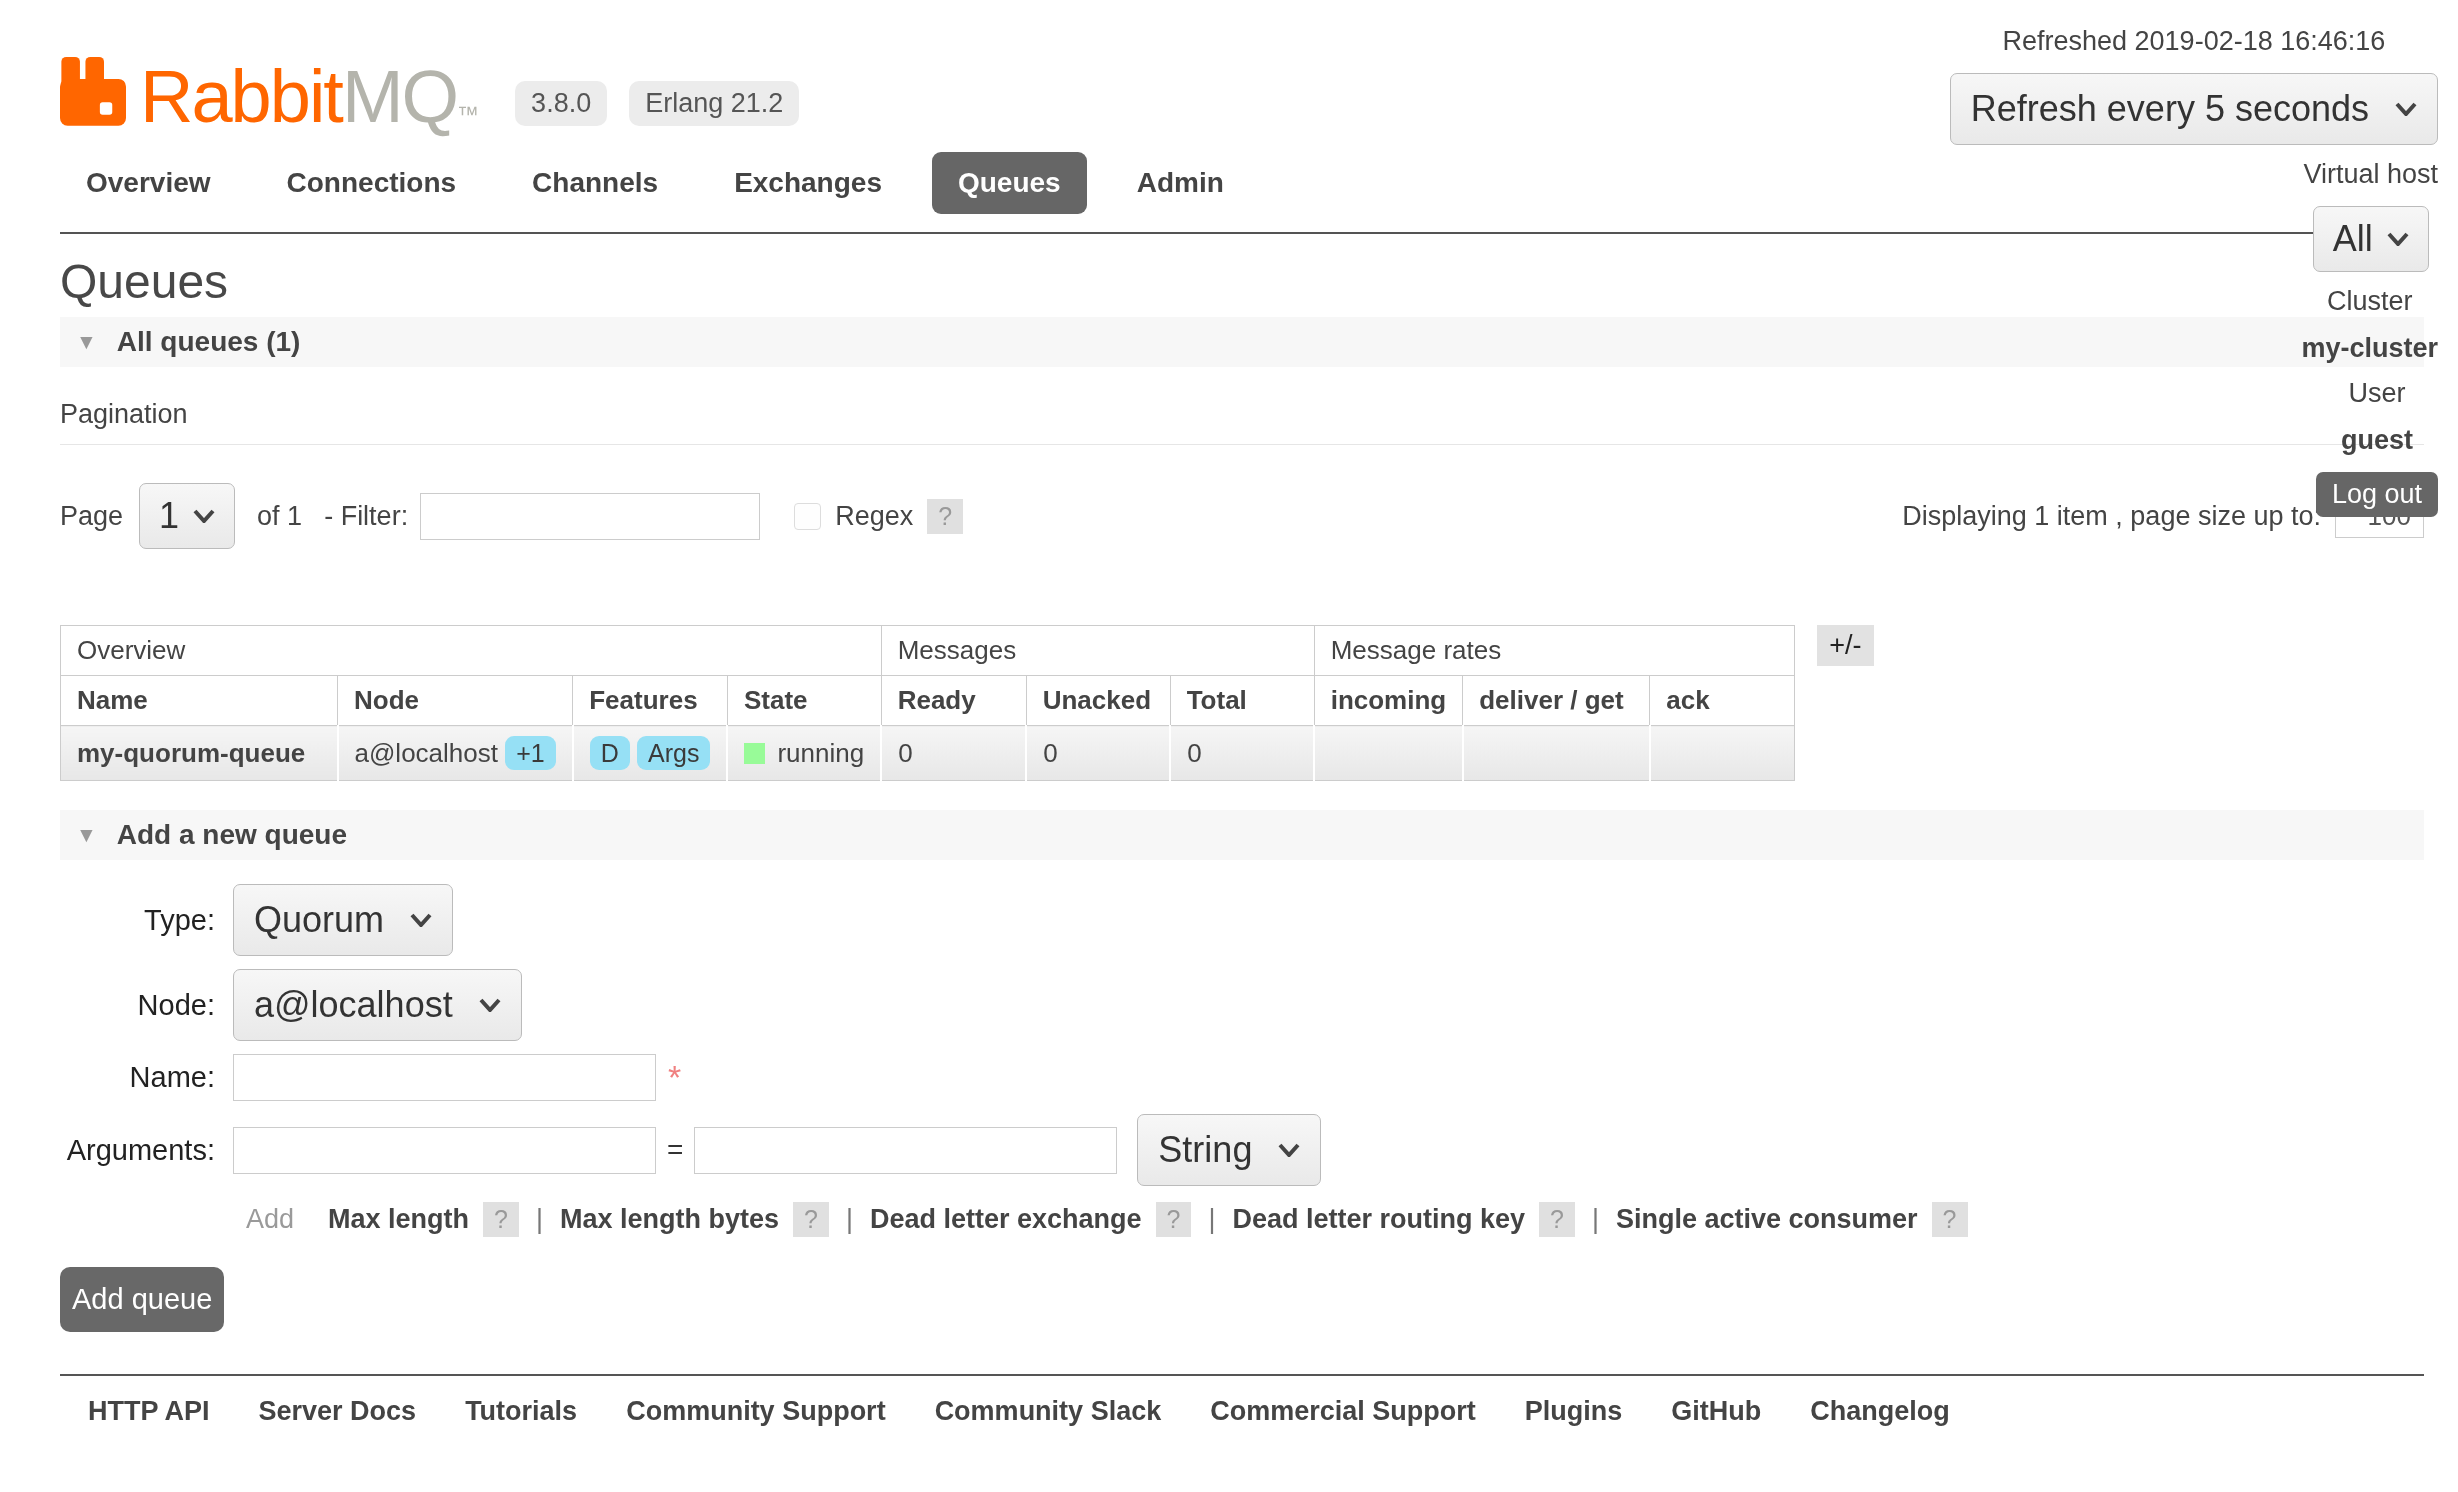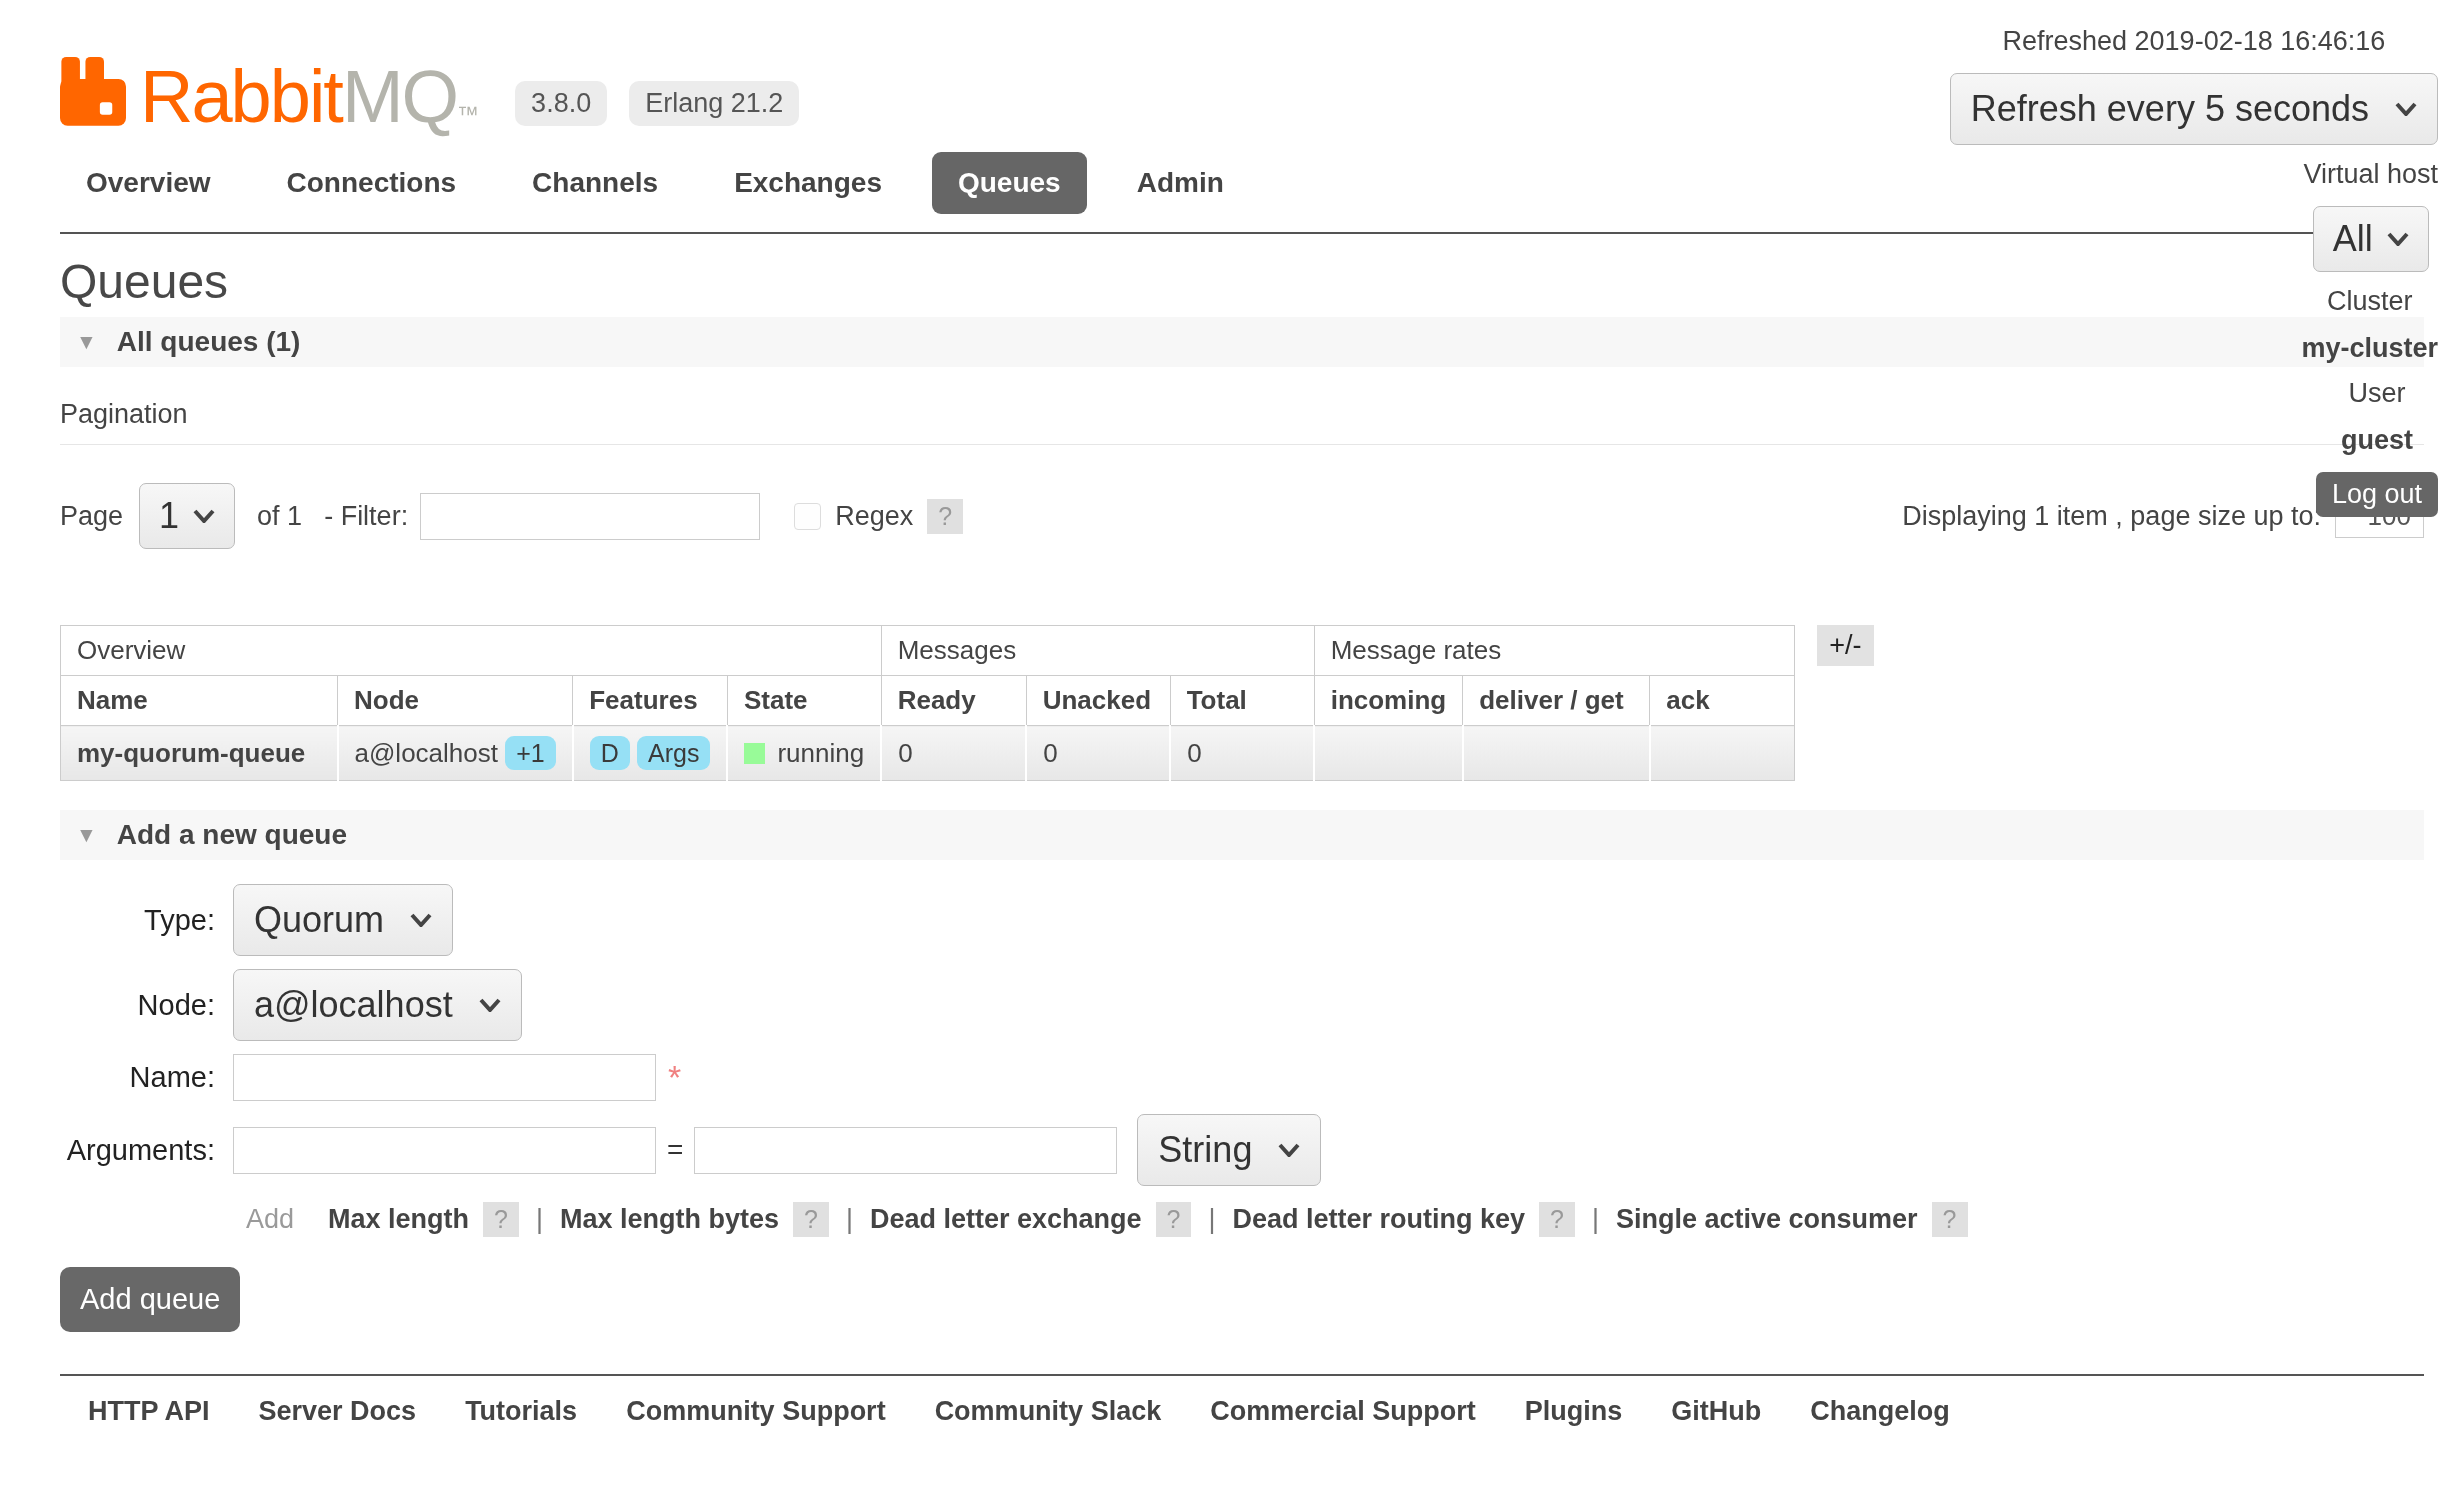--- a/index.html
+++ b/index.html
@@ -74,21 +74,21 @@
   .frow { display:flex; align-items:center; margin-bottom:13px; }
   .flabel { width:155px; text-align:right; font-size:29px; color:#222; margin-right:18px; flex:none; }
   .field-input { width:423px; }
   .req { color:#f08080; font-size:34px; margin-left:12px; }
   .eq { font-size:28px; color:#333; margin:0 11px; }
   .shortcut-row { margin-left:186px; margin-top:16px; display:flex; align-items:center; font-size:27px; }
   .muted { color:#9a9a9a; margin-right:34px; }
   .shortcut { font-weight:bold; color:#444; cursor:pointer; white-space:nowrap; }
   .pipe { color:#777; margin:0 17px; }
   .btn-add { margin-top:30px; background:#686868; color:#fff; border:none; border-radius:10px;
-             font-size:29px; font-family:inherit; padding:16px 20px; cursor:pointer; }
+             font-size:29px; font-family:inherit; padding:16px 12px; cursor:pointer; }
 
   .footer { margin:42px 34px 0 60px; border-top:2px solid #555; padding:20px 0 0 28px;
             display:flex; gap:49px; }
   .footer a { font-size:27px; font-weight:bold; color:#444; text-decoration:none; white-space:nowrap; cursor:pointer; }
 </style>
 </head>
 <body>
 
 <div class="header">
   <div class="logo-row">

